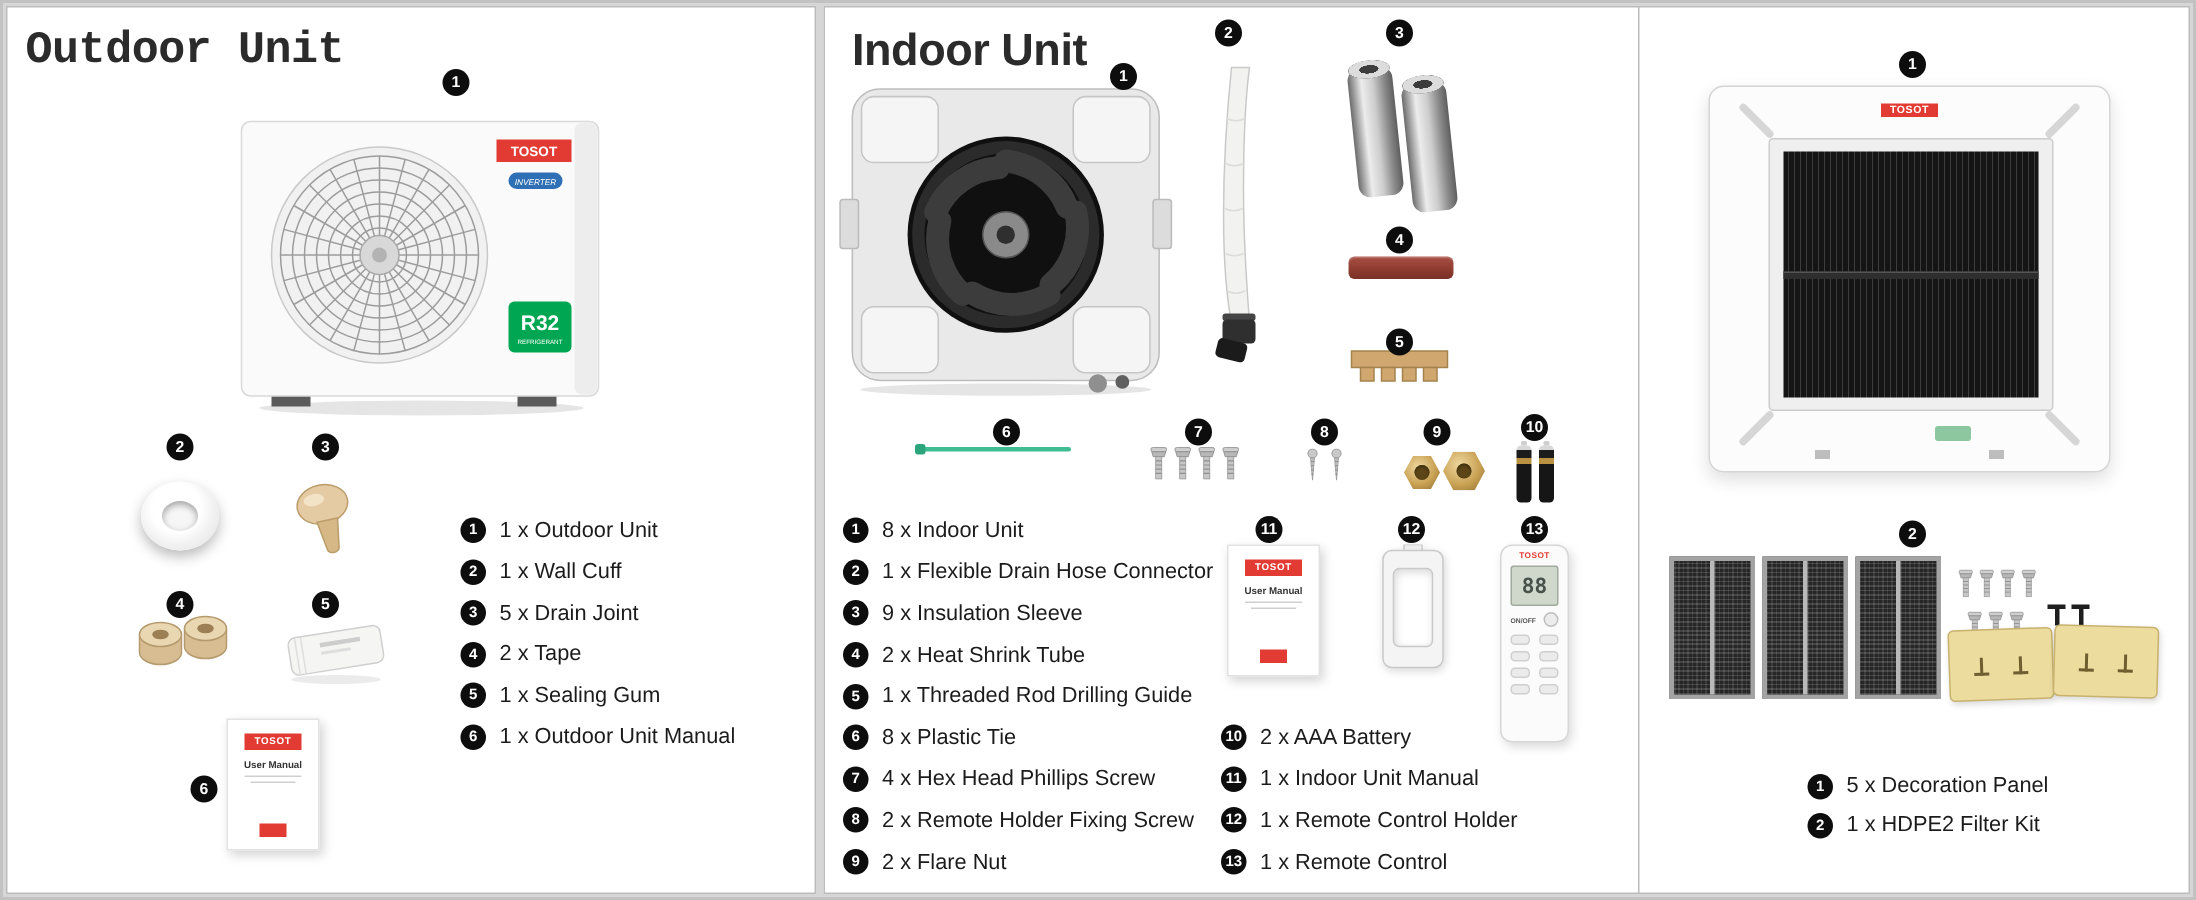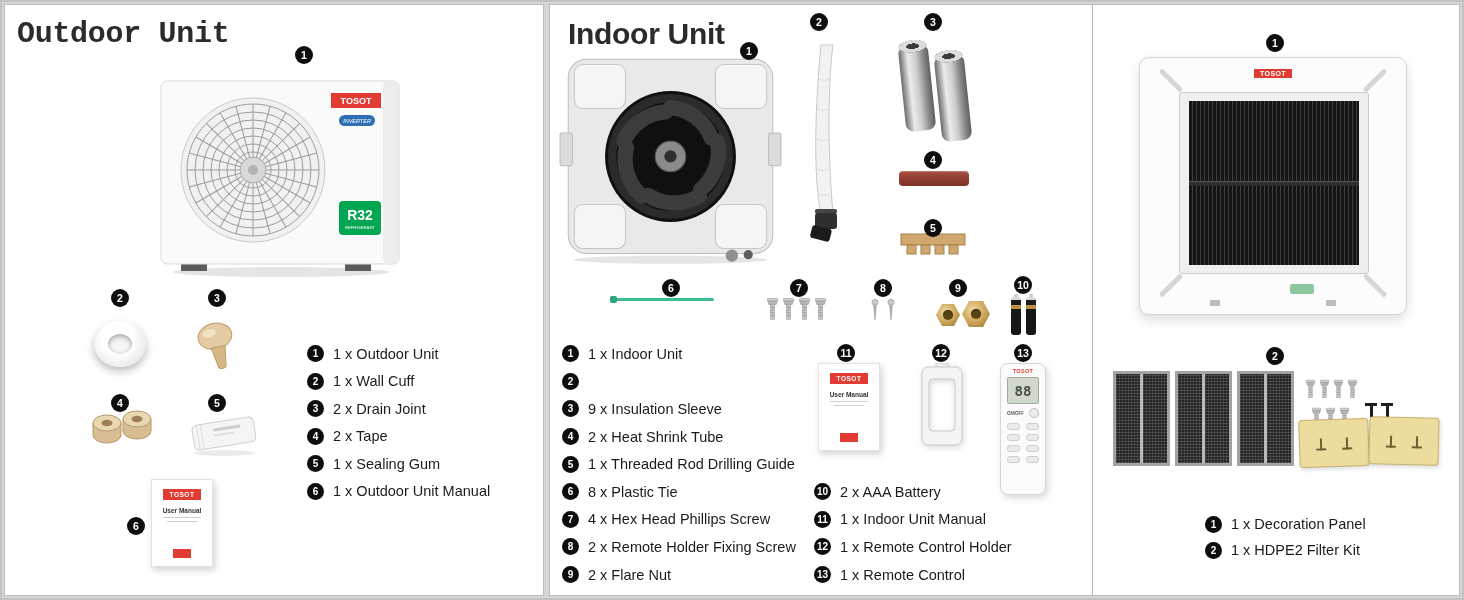--- a/index.html
+++ b/index.html
@@ -324,21 +324,21 @@
       <li>
           <span class="badge">1</span>
           <span>1 x Outdoor Unit</span>
         </li>
       <li>
           <span class="badge">2</span>
           <span>1 x Wall Cuff</span>
         </li>
       <li>
           <span class="badge">3</span>
-          <span>2 x Drain Joint</span>
+          <span>5 x Drain Joint</span>
         </li>
       <li>
           <span class="badge">4</span>
           <span>2 x Tape</span>
         </li>
       <li>
           <span class="badge">5</span>
           <span>1 x Sealing Gum</span>
         </li>
       <li>
@@ -495,24 +495,25 @@
         <span class="r-btn"></span>
           <span class="r-btn"></span>
           <span class="r-btn"></span>
           <span class="r-btn"></span>
       </div>
     </div>
 
     <ul class="legend rows-276" style="left:12px;top:335px">
       <li>
           <span class="badge">1</span>
-          <span>1 x Indoor Unit</span>
+          <span>8 x Indoor Unit</span>
         </li>
       <li>
           <span class="badge">2</span>
+          <span>1 x Flexible Drain Hose Connector</span>
         </li>
       <li>
           <span class="badge">3</span>
           <span>9 x Insulation Sleeve</span>
         </li>
       <li>
           <span class="badge">4</span>
           <span>2 x Heat Shrink Tube</span>
         </li>
       <li>
@@ -636,21 +637,21 @@
       <div class="ymark ym2"></div>
     </div>
     <div class="ycard y2">
       <div class="ymark ym1"></div>
       <div class="ymark ym2"></div>
     </div>
 
     <ul class="legend rows-26" style="left:112px;top:506px">
       <li>
           <span class="badge">1</span>
-          <span>1 x Decoration Panel</span>
+          <span>5 x Decoration Panel</span>
         </li>
       <li>
           <span class="badge">2</span>
           <span>1 x HDPE2 Filter Kit</span>
         </li>
     </ul>
   </section>
 
 </div>
 

